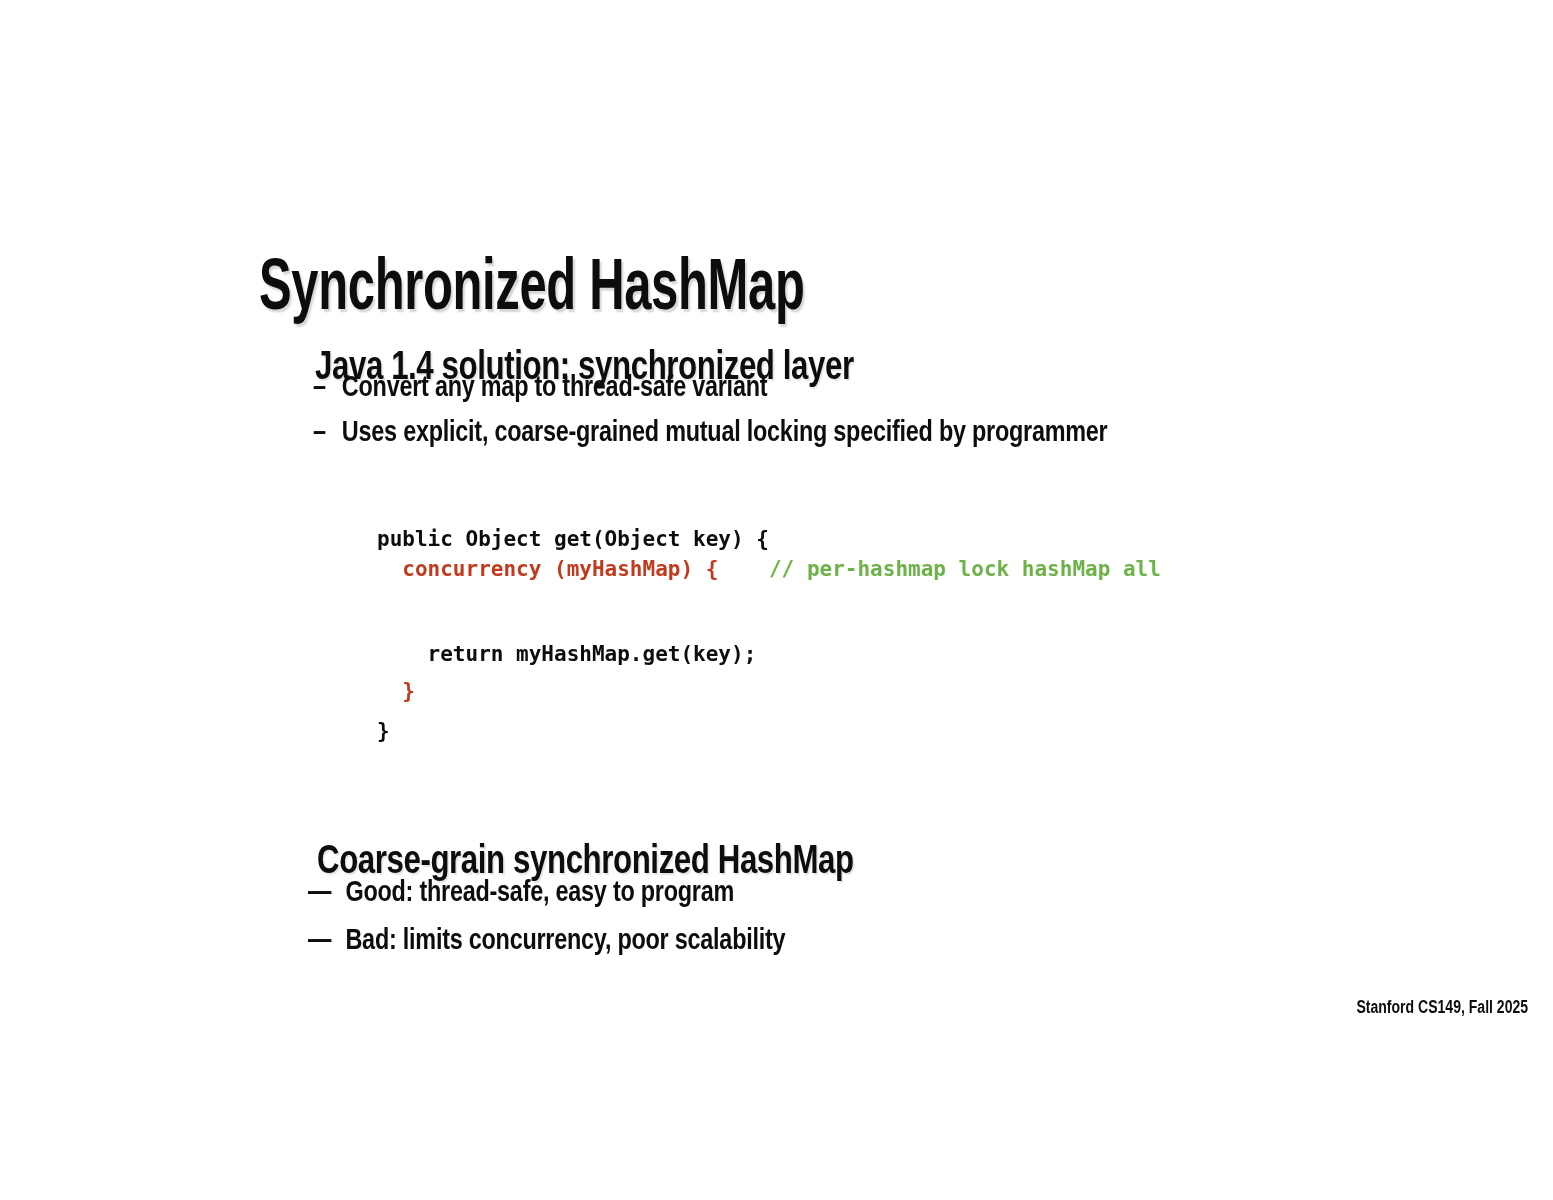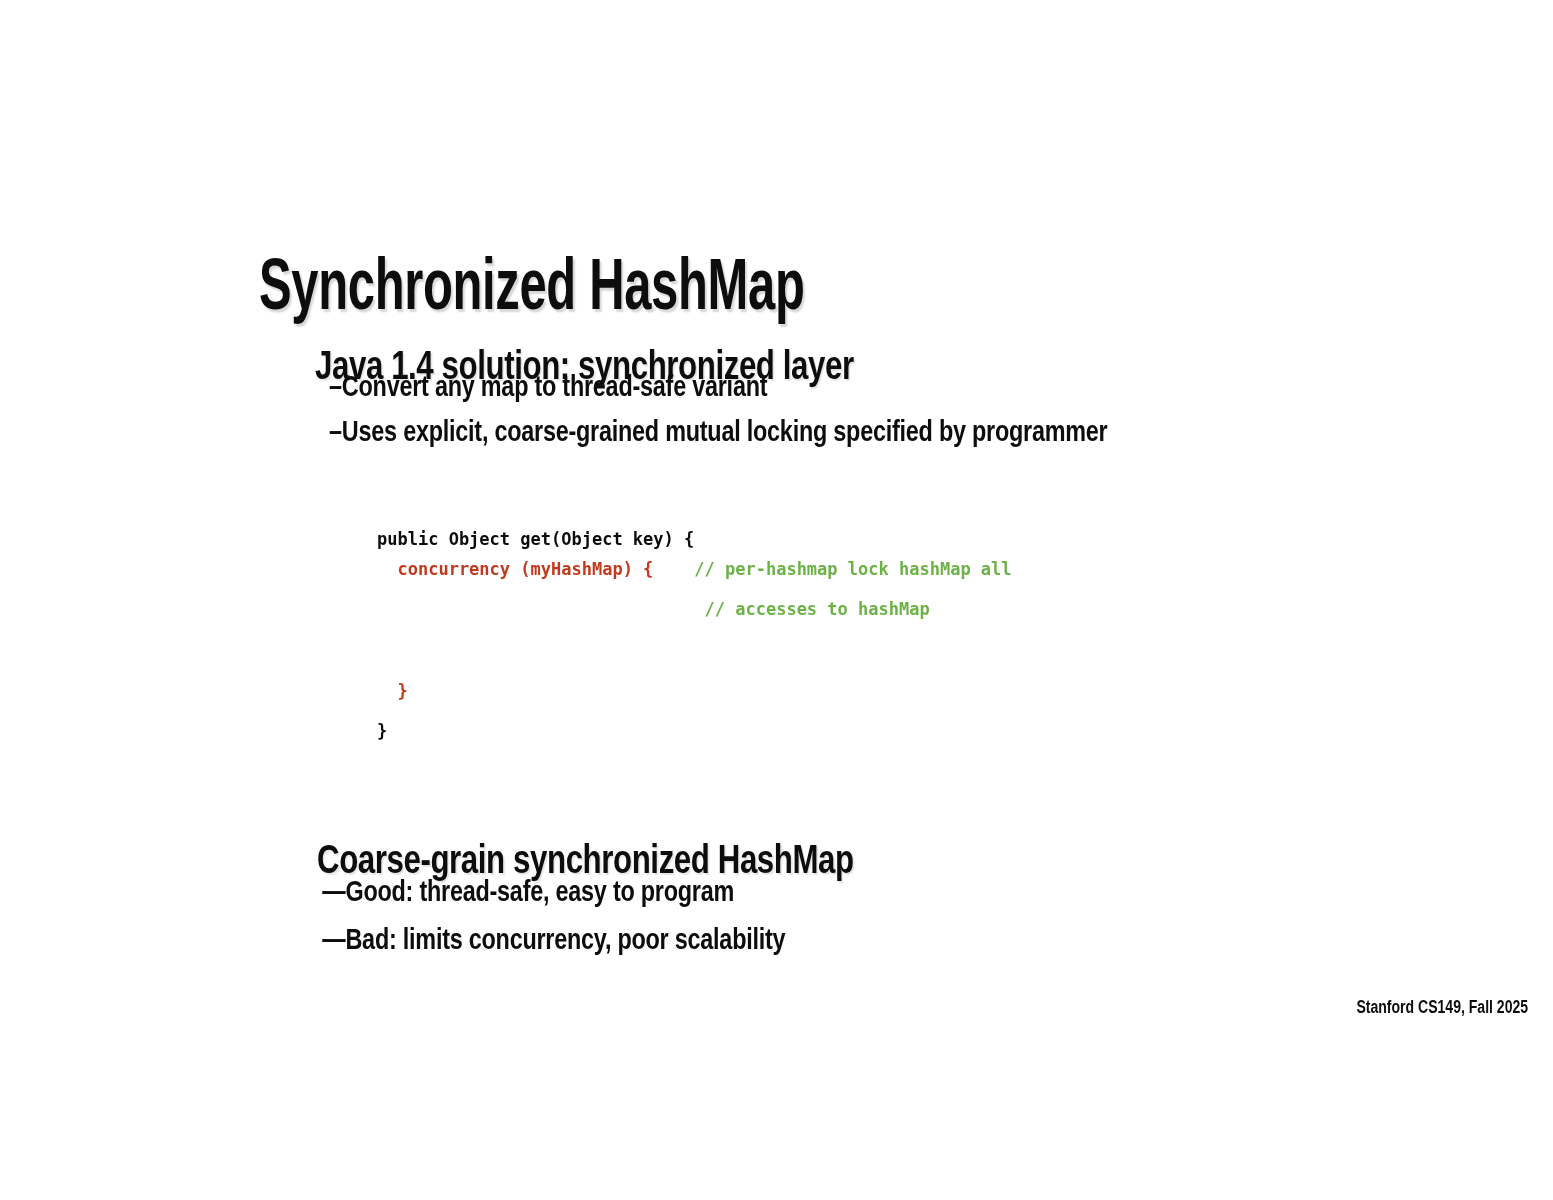--- a/index.html
+++ b/index.html
@@ -8,21 +8,20 @@
     background: #ffffff;
     font-family: "Liberation Sans", sans-serif;
   }
   .slide {
     position: relative;
     width: 1553px;
     height: 1200px;
     background: #ffffff;
     overflow: hidden;
     color: var(--text, #0d0d0d);
-    text-align: right;
   }
   
   .cond {
     display: inline-block;
     font-weight: bold;
     white-space: nowrap;
     transform-origin: 0 0;
     letter-spacing: -0.5px;
   }
   .slide-title {
@@ -71,21 +70,21 @@
     top: 0;
     width: 100%;
     height: 100%;
     pointer-events: none;
   }
   .code-line {
     position: absolute;
     left: 377px;
     font-family: "DejaVu Sans Mono", "Liberation Mono", monospace;
     font-weight: bold;
-    font-size: 17px;
+    font-size: 21px;
     line-height: 23px;
     white-space: pre;
   }
   .cl-0 { top: 528px; }
   .cl-1 { top: 558px; }
   .cl-2 { top: 598px; }
   .cl-3 { top: 643px; }
   .cl-4 { top: 680px; }
   .cl-5 { top: 720px; }
   .c-black { color: var(--text, #0d0d0d); }
@@ -116,21 +115,21 @@
   <div class="bullet-row list1 b1-0">
     <span class="marker">–</span><span>Convert any map to thread-safe variant</span>
   </div>
   <div class="bullet-row list1 b1-1">
     <span class="marker">–</span><span>Uses explicit, coarse-grained mutual locking specified by programmer</span>
   </div>
 
   <div class="code-block">
     <div class="code-line cl-0"><span class="c-black">public Object get(Object key) {</span></div>
     <div class="code-line cl-1"><span class="c-red">  concurrency (myHashMap) {</span><span class="c-green">    // per-hashmap lock hashMap all</span></div>
-    <div class="code-line cl-2"><span class="c-green">                                // accesses to hashMap</span></div>
+    <div class="code-line cl-3"><span class="c-black">    return myHashMap.get(key);</span></div>
     <div class="code-line cl-4"><span class="c-red">  }</span></div>
     <div class="code-line cl-5"><span class="c-black">}</span></div>
   </div>
 
   <h2 class="cond section-heading heading-2">Coarse-grain synchronized HashMap</h2>
 
   <div class="bullet-row list2 b2-0">
     <span class="marker">—</span><span>Good: thread-safe, easy to program</span>
   </div>
   <div class="bullet-row list2 b2-1">

